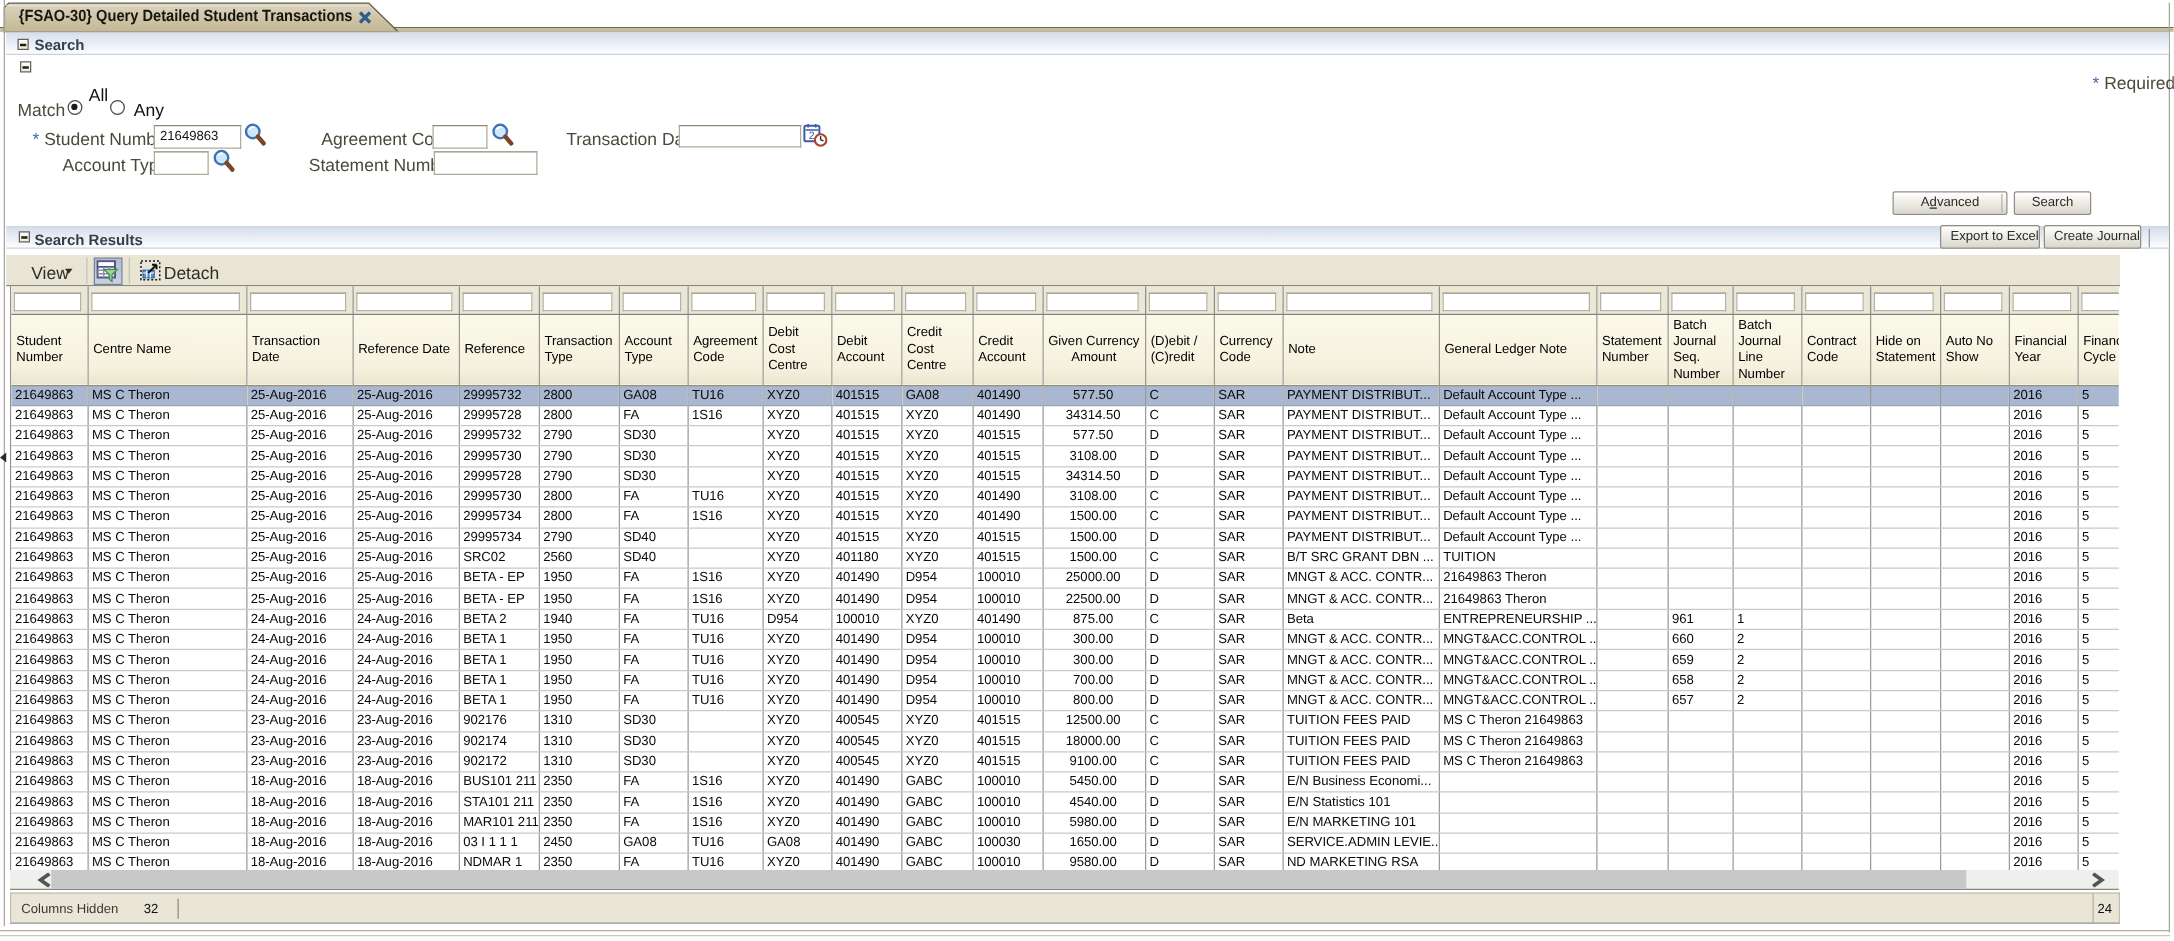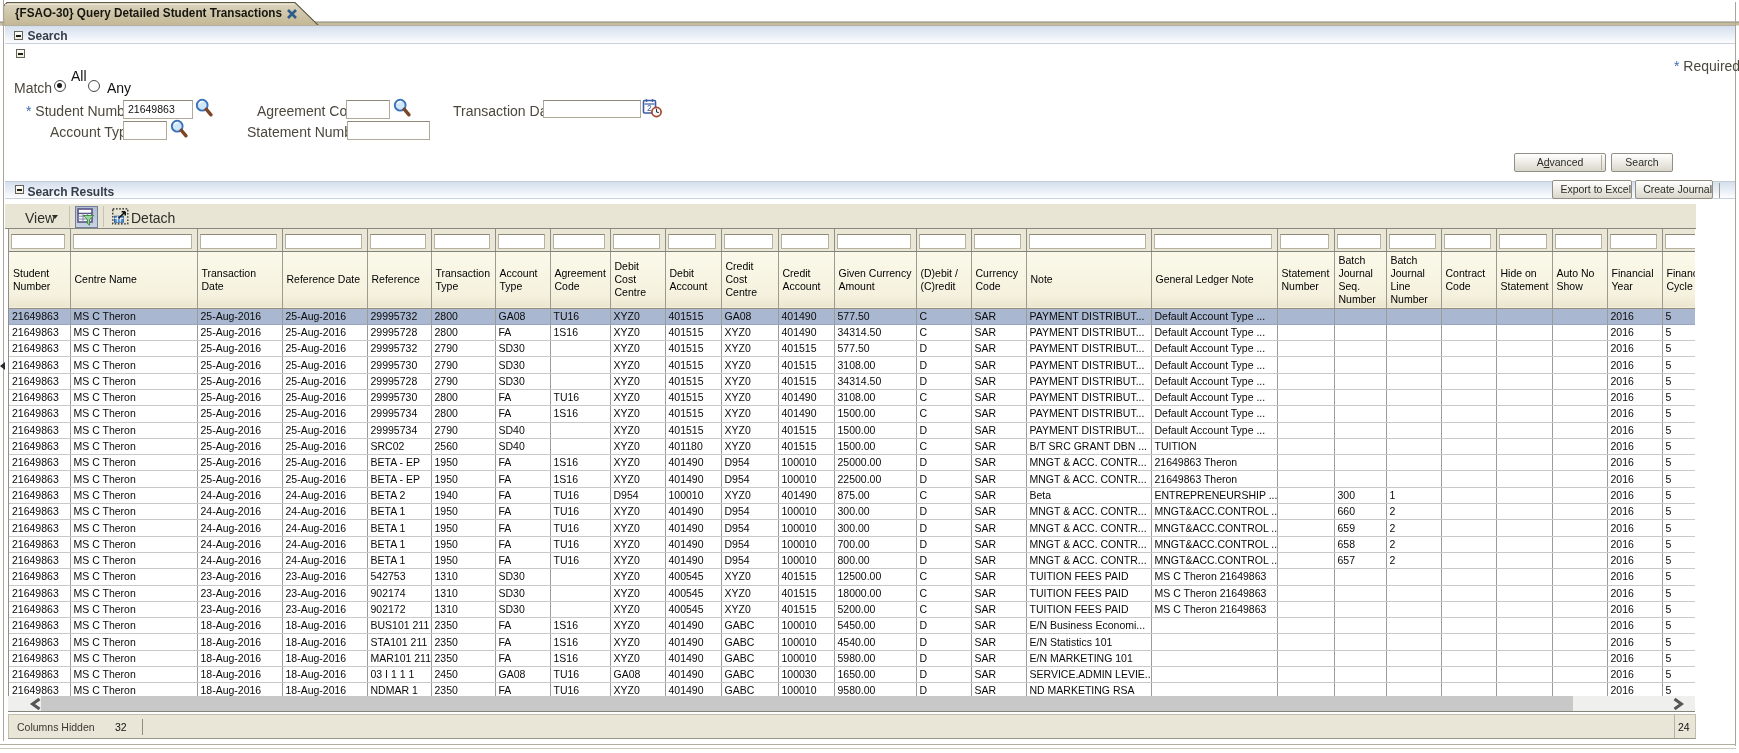--- a/index.html
+++ b/index.html
@@ -22,21 +22,21 @@
 
 #toolbar{position:absolute;left:5px;top:204px;width:1691px;height:25px;background:#e8e5d5;border-bottom:1px solid #88887e}
 
 #tablewrap{position:absolute;left:8px;top:229px;width:1687px;height:467px;overflow:hidden;border-left:1px solid #8f8f8f}
 table{border-collapse:collapse;table-layout:fixed;width:1708px}
 td{overflow:hidden;white-space:nowrap}
 .fc{height:22px;background:#eae7d7;border-right:1px solid #90908a;border-bottom:1px solid #83837b;padding:3px 5px 0 2px}
 .fi{height:15px;background:#fff;border:1px solid #b6b1a0;border-top-color:#8e8977}
 .hc{height:57px;background:linear-gradient(#fbf9ea,#f5f1de 78%,#eae5cd);border-right:1px solid #9b9b8f;border-bottom:1px solid #94917f;font-size:10.5px;color:#000;padding:0 2px 0 4px;vertical-align:middle;line-height:13px}
 .dc{height:16.3px;background:#fff;border-right:1px solid #9b9b97;border-bottom:1px solid #c9c9c7;font-size:10.5px;color:#090909;padding:0 2px 1px 3px;vertical-align:middle}
-.r{text-align:left;padding-right:4px}
+.r{text-align:center;padding-right:4px}
 tr.sel .dc{background:#aab7d1;border-bottom-color:#98a5c0}
 
 #hscroll{position:absolute;left:8px;top:696px;width:1687px;height:16px;background:#efefed;border-bottom:1px solid #85857c}
 #status{position:absolute;left:8px;top:714px;width:1688px;height:25px;background:#e9e6d7;border:1px solid #c2bfb0;border-bottom-color:#98958a;font-size:10.5px;color:#3b382f}
 .sep{position:absolute;width:1px;background:#b5b2a3}
 </style></head><body>
 
 <svg id="tabbar" width="1739" height="26" viewBox="0 0 1739 26">
   <rect x="0" y="21.6" width="1739" height="1.1" fill="#6e6a50"></rect>
   <rect x="0" y="22.7" width="1739" height="2.8" fill="#c6bc9d"></rect>
@@ -590,21 +590,21 @@
           <td class="dc">D954</td>
           <td class="dc">100010</td>
           <td class="dc">XYZ0</td>
           <td class="dc">401490</td>
           <td class="dc r">875.00</td>
           <td class="dc">C</td>
           <td class="dc">SAR</td>
           <td class="dc">Beta</td>
           <td class="dc">ENTREPRENEURSHIP ...</td>
           <td class="dc"></td>
-          <td class="dc">300</td>
+          <td class="dc">961</td>
           <td class="dc">1</td>
           <td class="dc"></td>
           <td class="dc"></td>
           <td class="dc"></td>
           <td class="dc">2016</td>
           <td class="dc">5</td>
         </tr>
 <tr class="">
           <td class="dc">21649863</td>
           <td class="dc">MS C Theron</td>
@@ -711,21 +711,21 @@
           <td class="dc"></td>
           <td class="dc"></td>
           <td class="dc">2016</td>
           <td class="dc">5</td>
         </tr>
 <tr class="">
           <td class="dc">21649863</td>
           <td class="dc">MS C Theron</td>
           <td class="dc">23-Aug-2016</td>
           <td class="dc">23-Aug-2016</td>
-          <td class="dc">542753</td>
+          <td class="dc">902176</td>
           <td class="dc">1310</td>
           <td class="dc">SD30</td>
           <td class="dc"></td>
           <td class="dc">XYZ0</td>
           <td class="dc">400545</td>
           <td class="dc">XYZ0</td>
           <td class="dc">401515</td>
           <td class="dc r">12500.00</td>
           <td class="dc">C</td>
           <td class="dc">SAR</td>
@@ -773,21 +773,21 @@
           <td class="dc">23-Aug-2016</td>
           <td class="dc">23-Aug-2016</td>
           <td class="dc">902172</td>
           <td class="dc">1310</td>
           <td class="dc">SD30</td>
           <td class="dc"></td>
           <td class="dc">XYZ0</td>
           <td class="dc">400545</td>
           <td class="dc">XYZ0</td>
           <td class="dc">401515</td>
-          <td class="dc r">5200.00</td>
+          <td class="dc r">9100.00</td>
           <td class="dc">C</td>
           <td class="dc">SAR</td>
           <td class="dc">TUITION FEES PAID</td>
           <td class="dc">MS C Theron 21649863</td>
           <td class="dc"></td>
           <td class="dc"></td>
           <td class="dc"></td>
           <td class="dc"></td>
           <td class="dc"></td>
           <td class="dc"></td>

